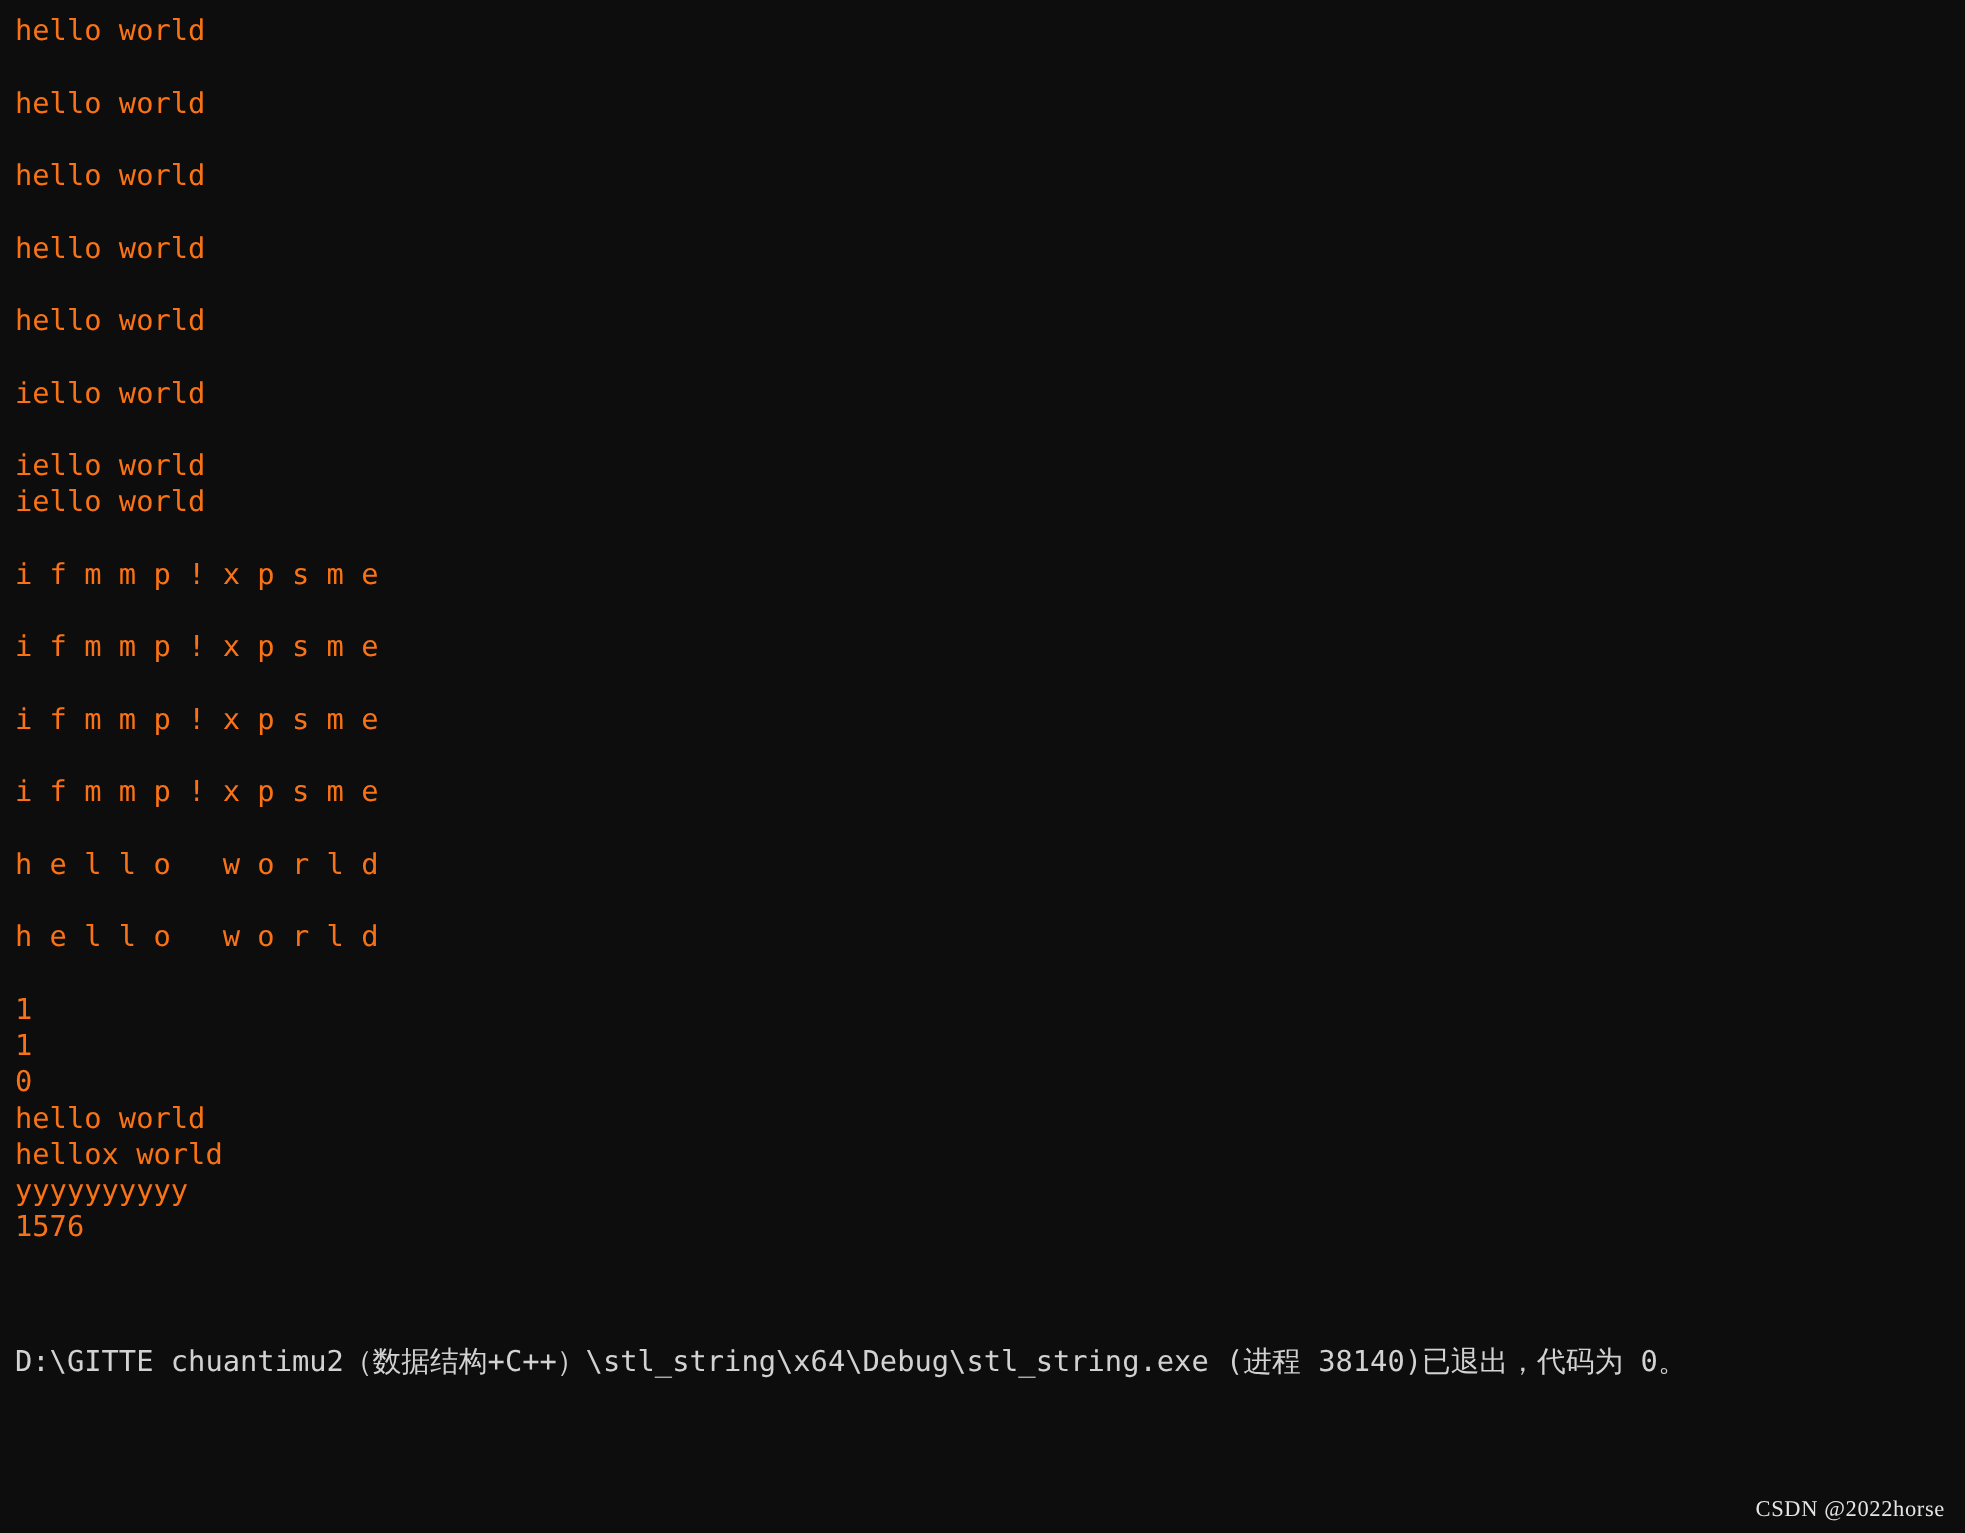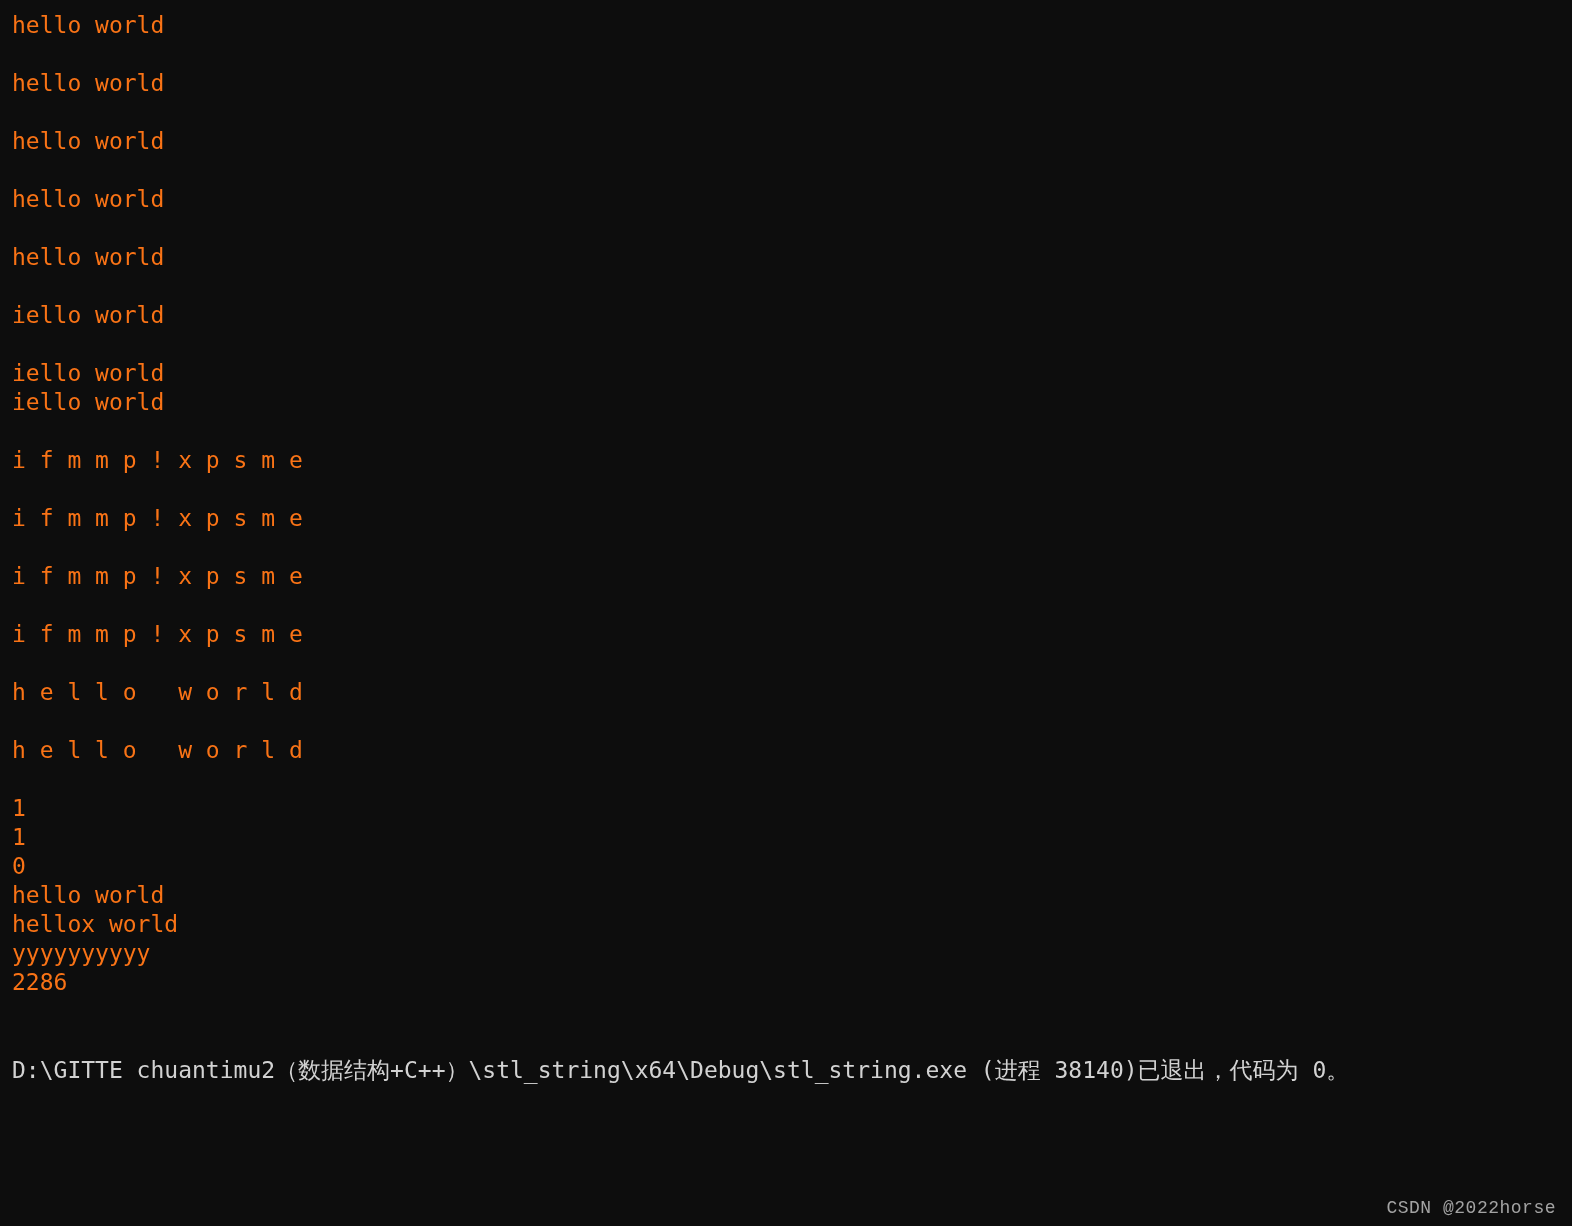--- a/index.html
+++ b/index.html
@@ -39,29 +39,30 @@
 
   .line.blank {
     color: transparent;
   }
 
   .line.exit {
     font-size: 23px;
     line-height: 31px;
     height: 31px;
     color: #d2d2d2;
+    margin-top: 20px;
   }
 
   #watermark {
     position: absolute;
     right: 16px;
     bottom: 8px;
-    font-family: Liberation Mono, monospace;
+    font-family: Liberation Serif, serif;
     font-size: 18px;
-    color: #a3a3a3;
+    color: #e5e5e5;
     letter-spacing: 0.5px;
     user-select: none;
   }
 </style>
 </head>
 <body>
 
 <div id="console">
 
   <div id="output-lines">
@@ -91,21 +92,21 @@
       <div class="line">h e l l o   w o r l d</div>
       <div class="line blank">&nbsp;</div>
       <div class="line">h e l l o   w o r l d</div>
       <div class="line blank">&nbsp;</div>
       <div class="line">1</div>
       <div class="line">1</div>
       <div class="line">0</div>
       <div class="line">hello world</div>
       <div class="line">hellox world</div>
       <div class="line">yyyyyyyyyy</div>
-      <div class="line">2286</div>
+      <div class="line">1576</div>
       <div class="line blank">&nbsp;</div>
       <div class="line blank">&nbsp;</div>
     </div>
 
   <div class="line exit">D:\GITTE chuantimu2（数据结构+C++）\stl_string\x64\Debug\stl_string.exe (进程 38140)已退出，代码为 0。</div>
 
 
 </div>
 
 <div id="watermark">CSDN @2022horse</div>

